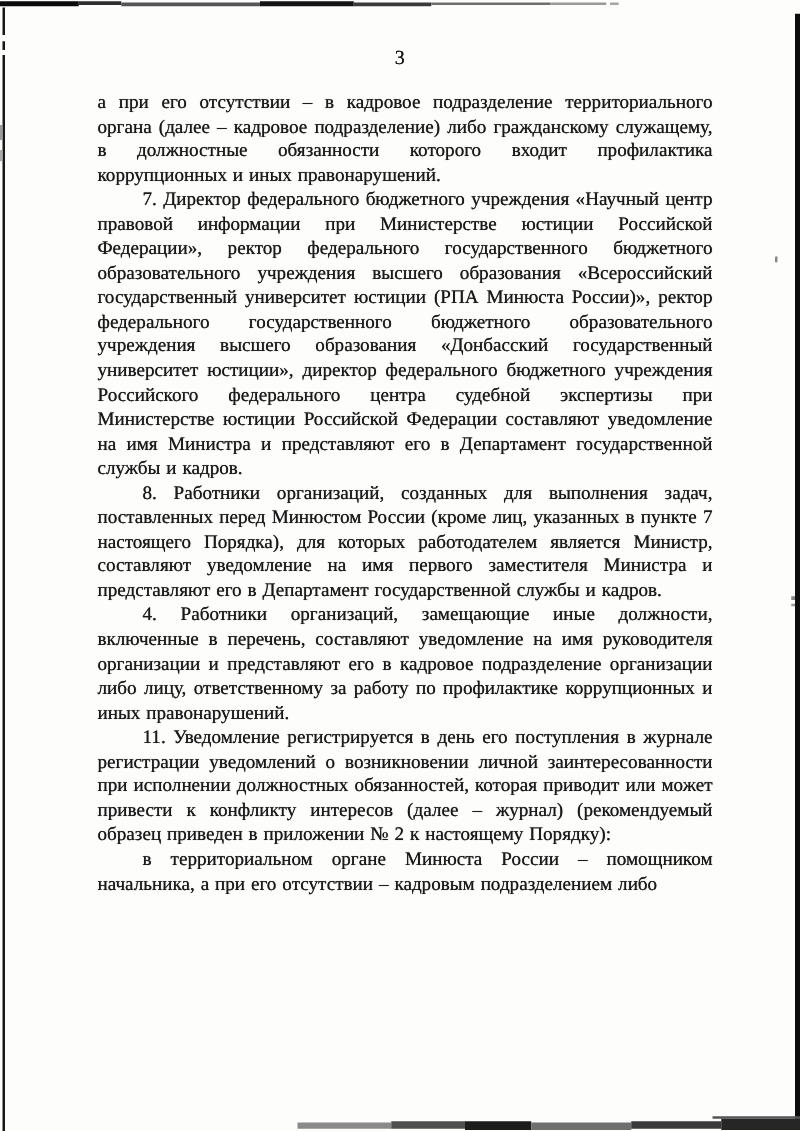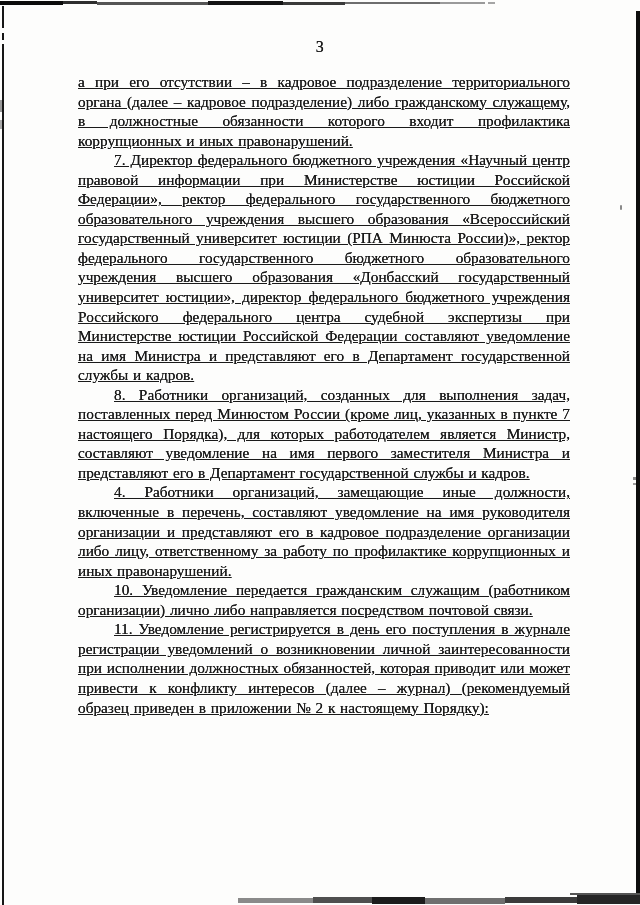--- a/index.html
+++ b/index.html
@@ -60,21 +60,20 @@
     position: absolute;
     left: 78px; top: 72px;
     width: 492px;
     font-size: 15.3px;
     line-height: 19.55px;
     text-align: justify;
     color: var(--ink);
     text-shadow: 0 0 0.55px currentColor;
     word-spacing: 0.06em;
     hyphens: none;
-    text-decoration: underline;
   }
   .content p { text-indent: 36px; }
   .content p.no-indent { text-indent: 0; }
 </style>
 </head>
 <body>
 
 <div class="page">
 
   <div>
@@ -104,17 +103,17 @@
     <div class="art speckle-1"></div>
   </div>
 
   <div class="page-number">3</div>
 
   <div class="content">
     <p class="no-indent">а при его отсутствии – в кадровое подразделение территориального органа (далее – кадровое подразделение) либо гражданскому служащему, в должностные обязанности которого входит профилактика коррупционных и иных правонарушений.</p>
     <p>7. Директор федерального бюджетного учреждения «Научный центр правовой информации при Министерстве юстиции Российской Федерации», ректор федерального государственного бюджетного образовательного учреждения высшего образования «Всероссийский государственный университет юстиции (РПА Минюста России)», ректор федерального государственного бюджетного образовательного учреждения высшего образования «Донбасский государственный университет юстиции», директор федерального бюджетного учреждения Российского федерального центра судебной экспертизы при Министерстве юстиции Российской Федерации составляют уведомление на имя Министра и представляют его в Департамент государственной службы и кадров.</p>
     <p>8. Работники организаций, созданных для выполнения задач, поставленных перед Минюстом России (кроме лиц, указанных в пункте 7 настоящего Порядка), для которых работодателем является Министр, составляют уведомление на имя первого заместителя Министра и представляют его в Департамент государственной службы и кадров.</p>
     <p>4. Работники организаций, замещающие иные должности, включенные в перечень, составляют уведомление на имя руководителя организации и представляют его в кадровое подразделение организации либо лицу, ответственному за работу по профилактике коррупционных и иных правонарушений.</p>
-    <p>10. Уведомление передается гражданским служащим (работником организации) лично либо направляется посредством почтовой связи.</p>
     <p>11. Уведомление регистрируется в день его поступления в журнале регистрации уведомлений о возникновении личной заинтересованности при исполнении должностных обязанностей, которая приводит или может привести к конфликту интересов (далее – журнал) (рекомендуемый образец приведен в приложении № 2 к настоящему Порядку):</p>
+    <p>в территориальном органе Минюста России – помощником начальника, а при его отсутствии – кадровым подразделением либо</p>
   </div>
 
 </div>
 
 </body></html>

